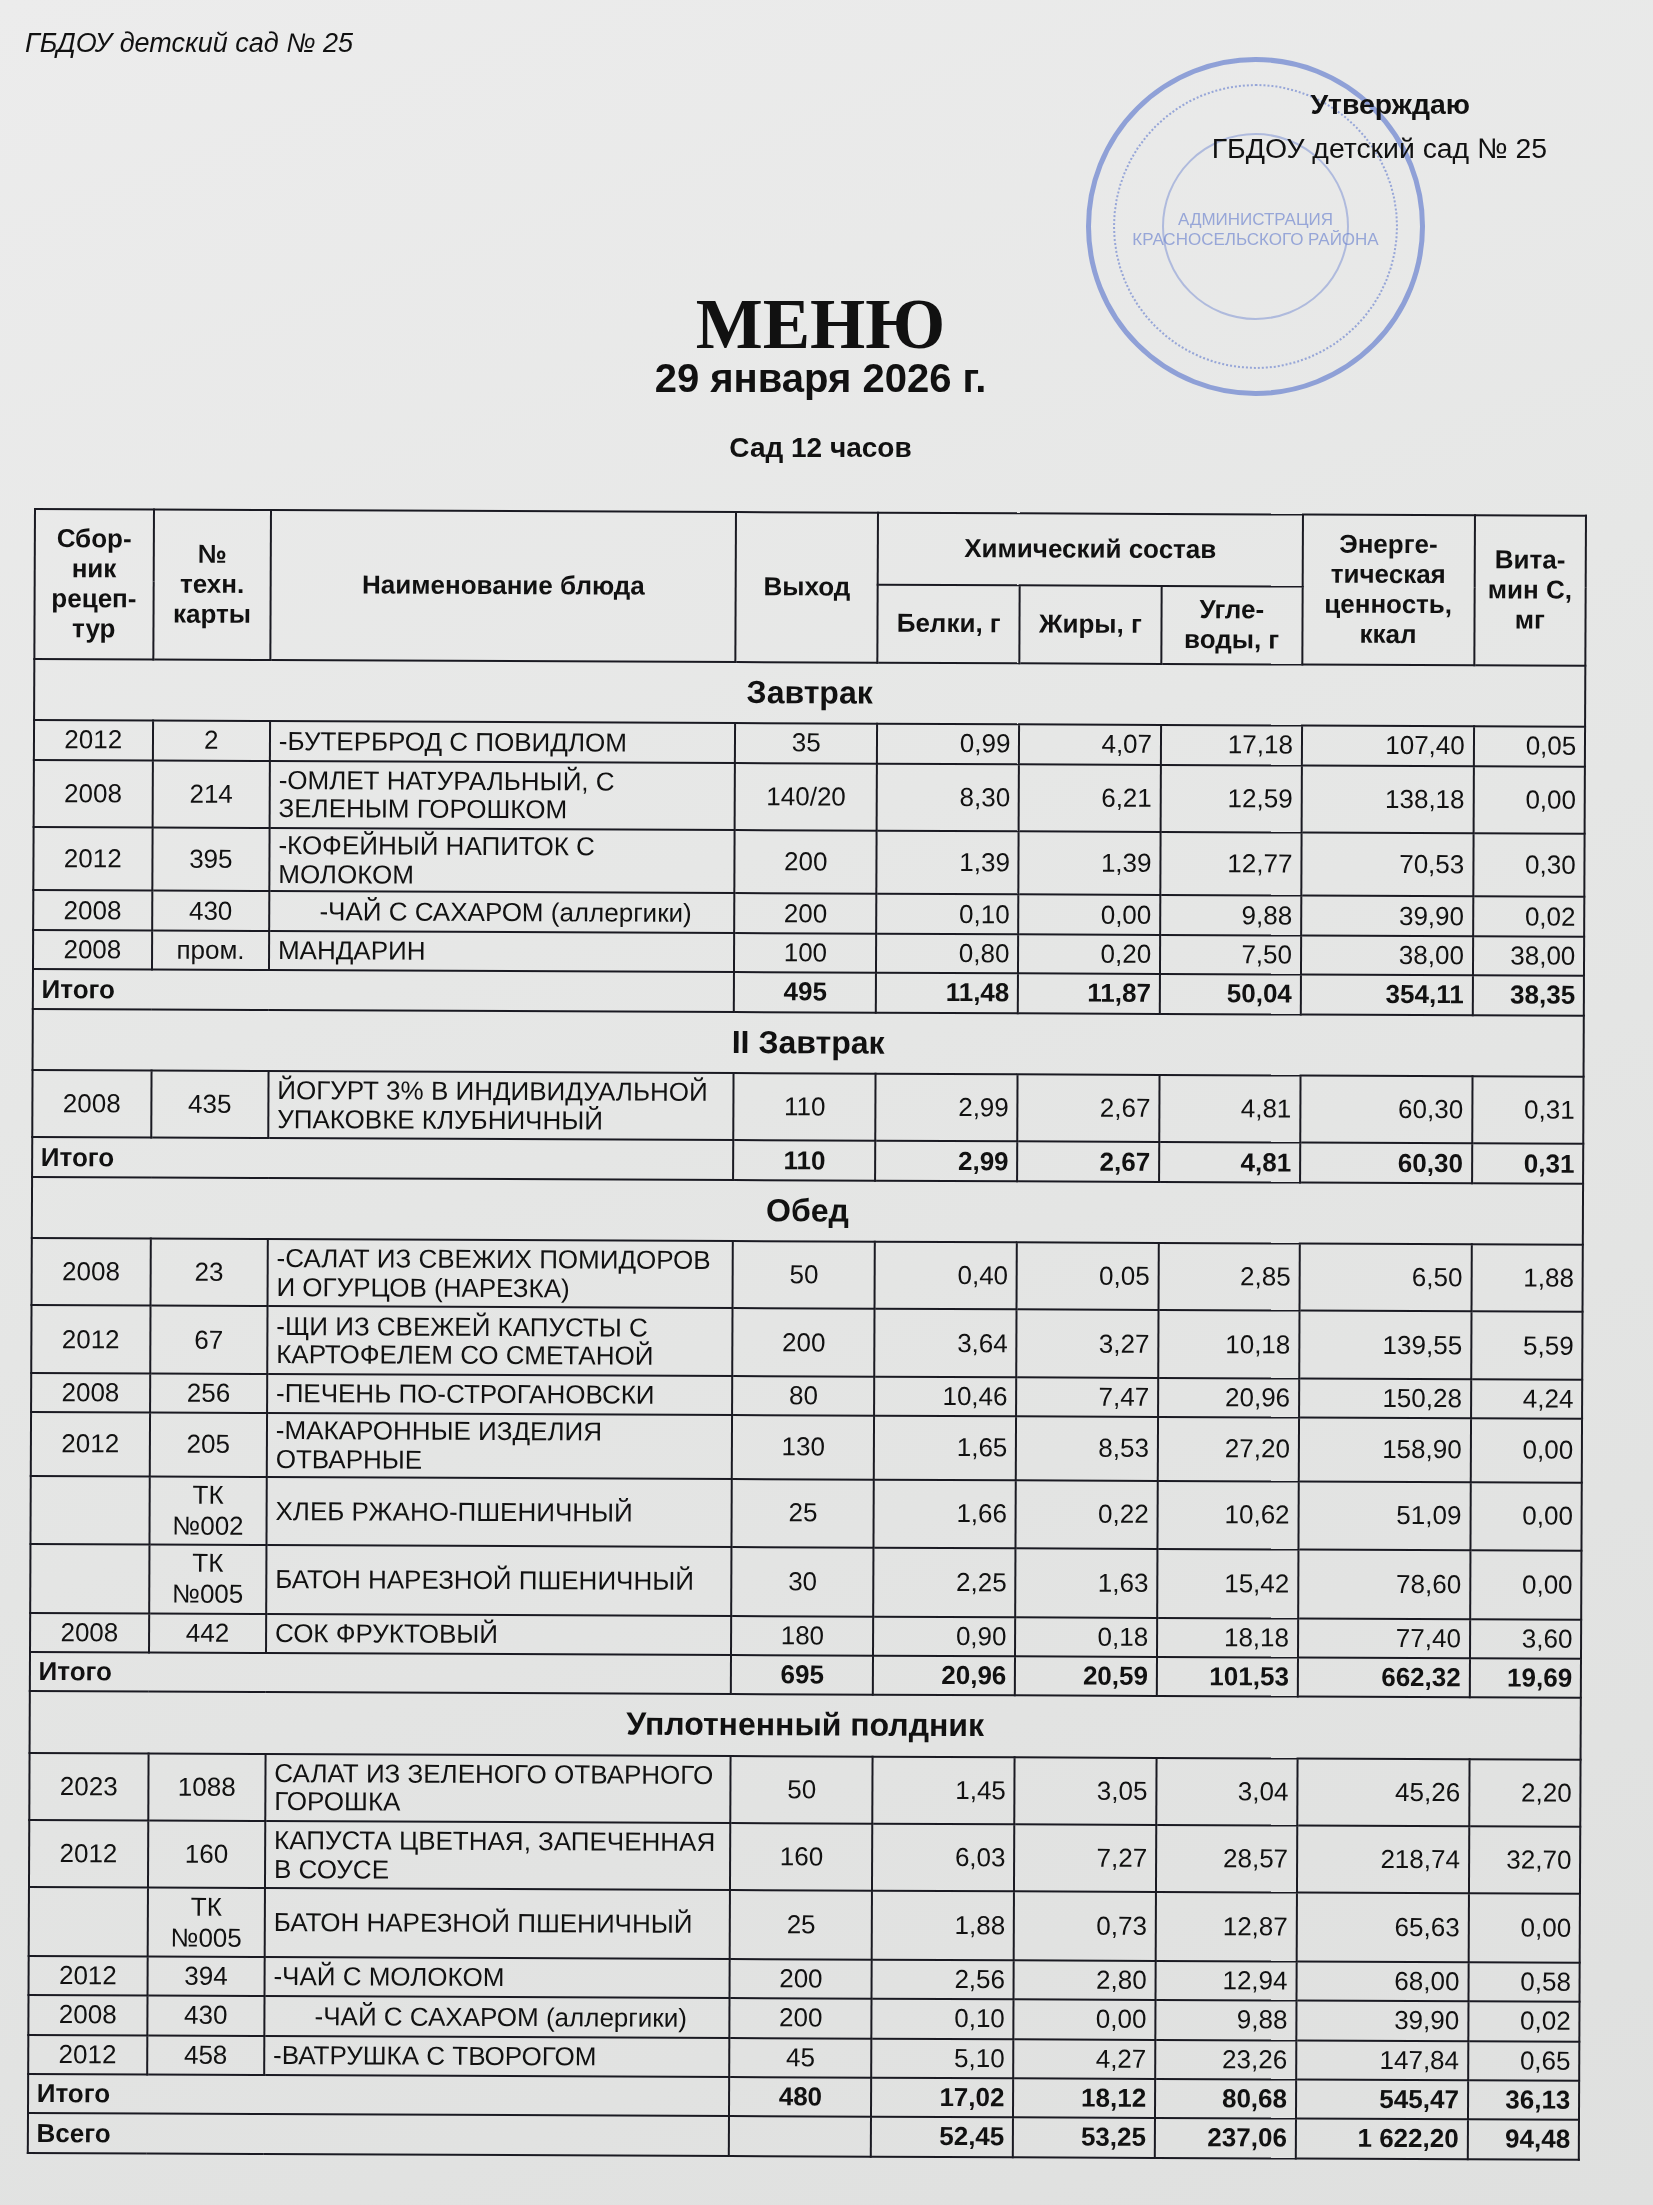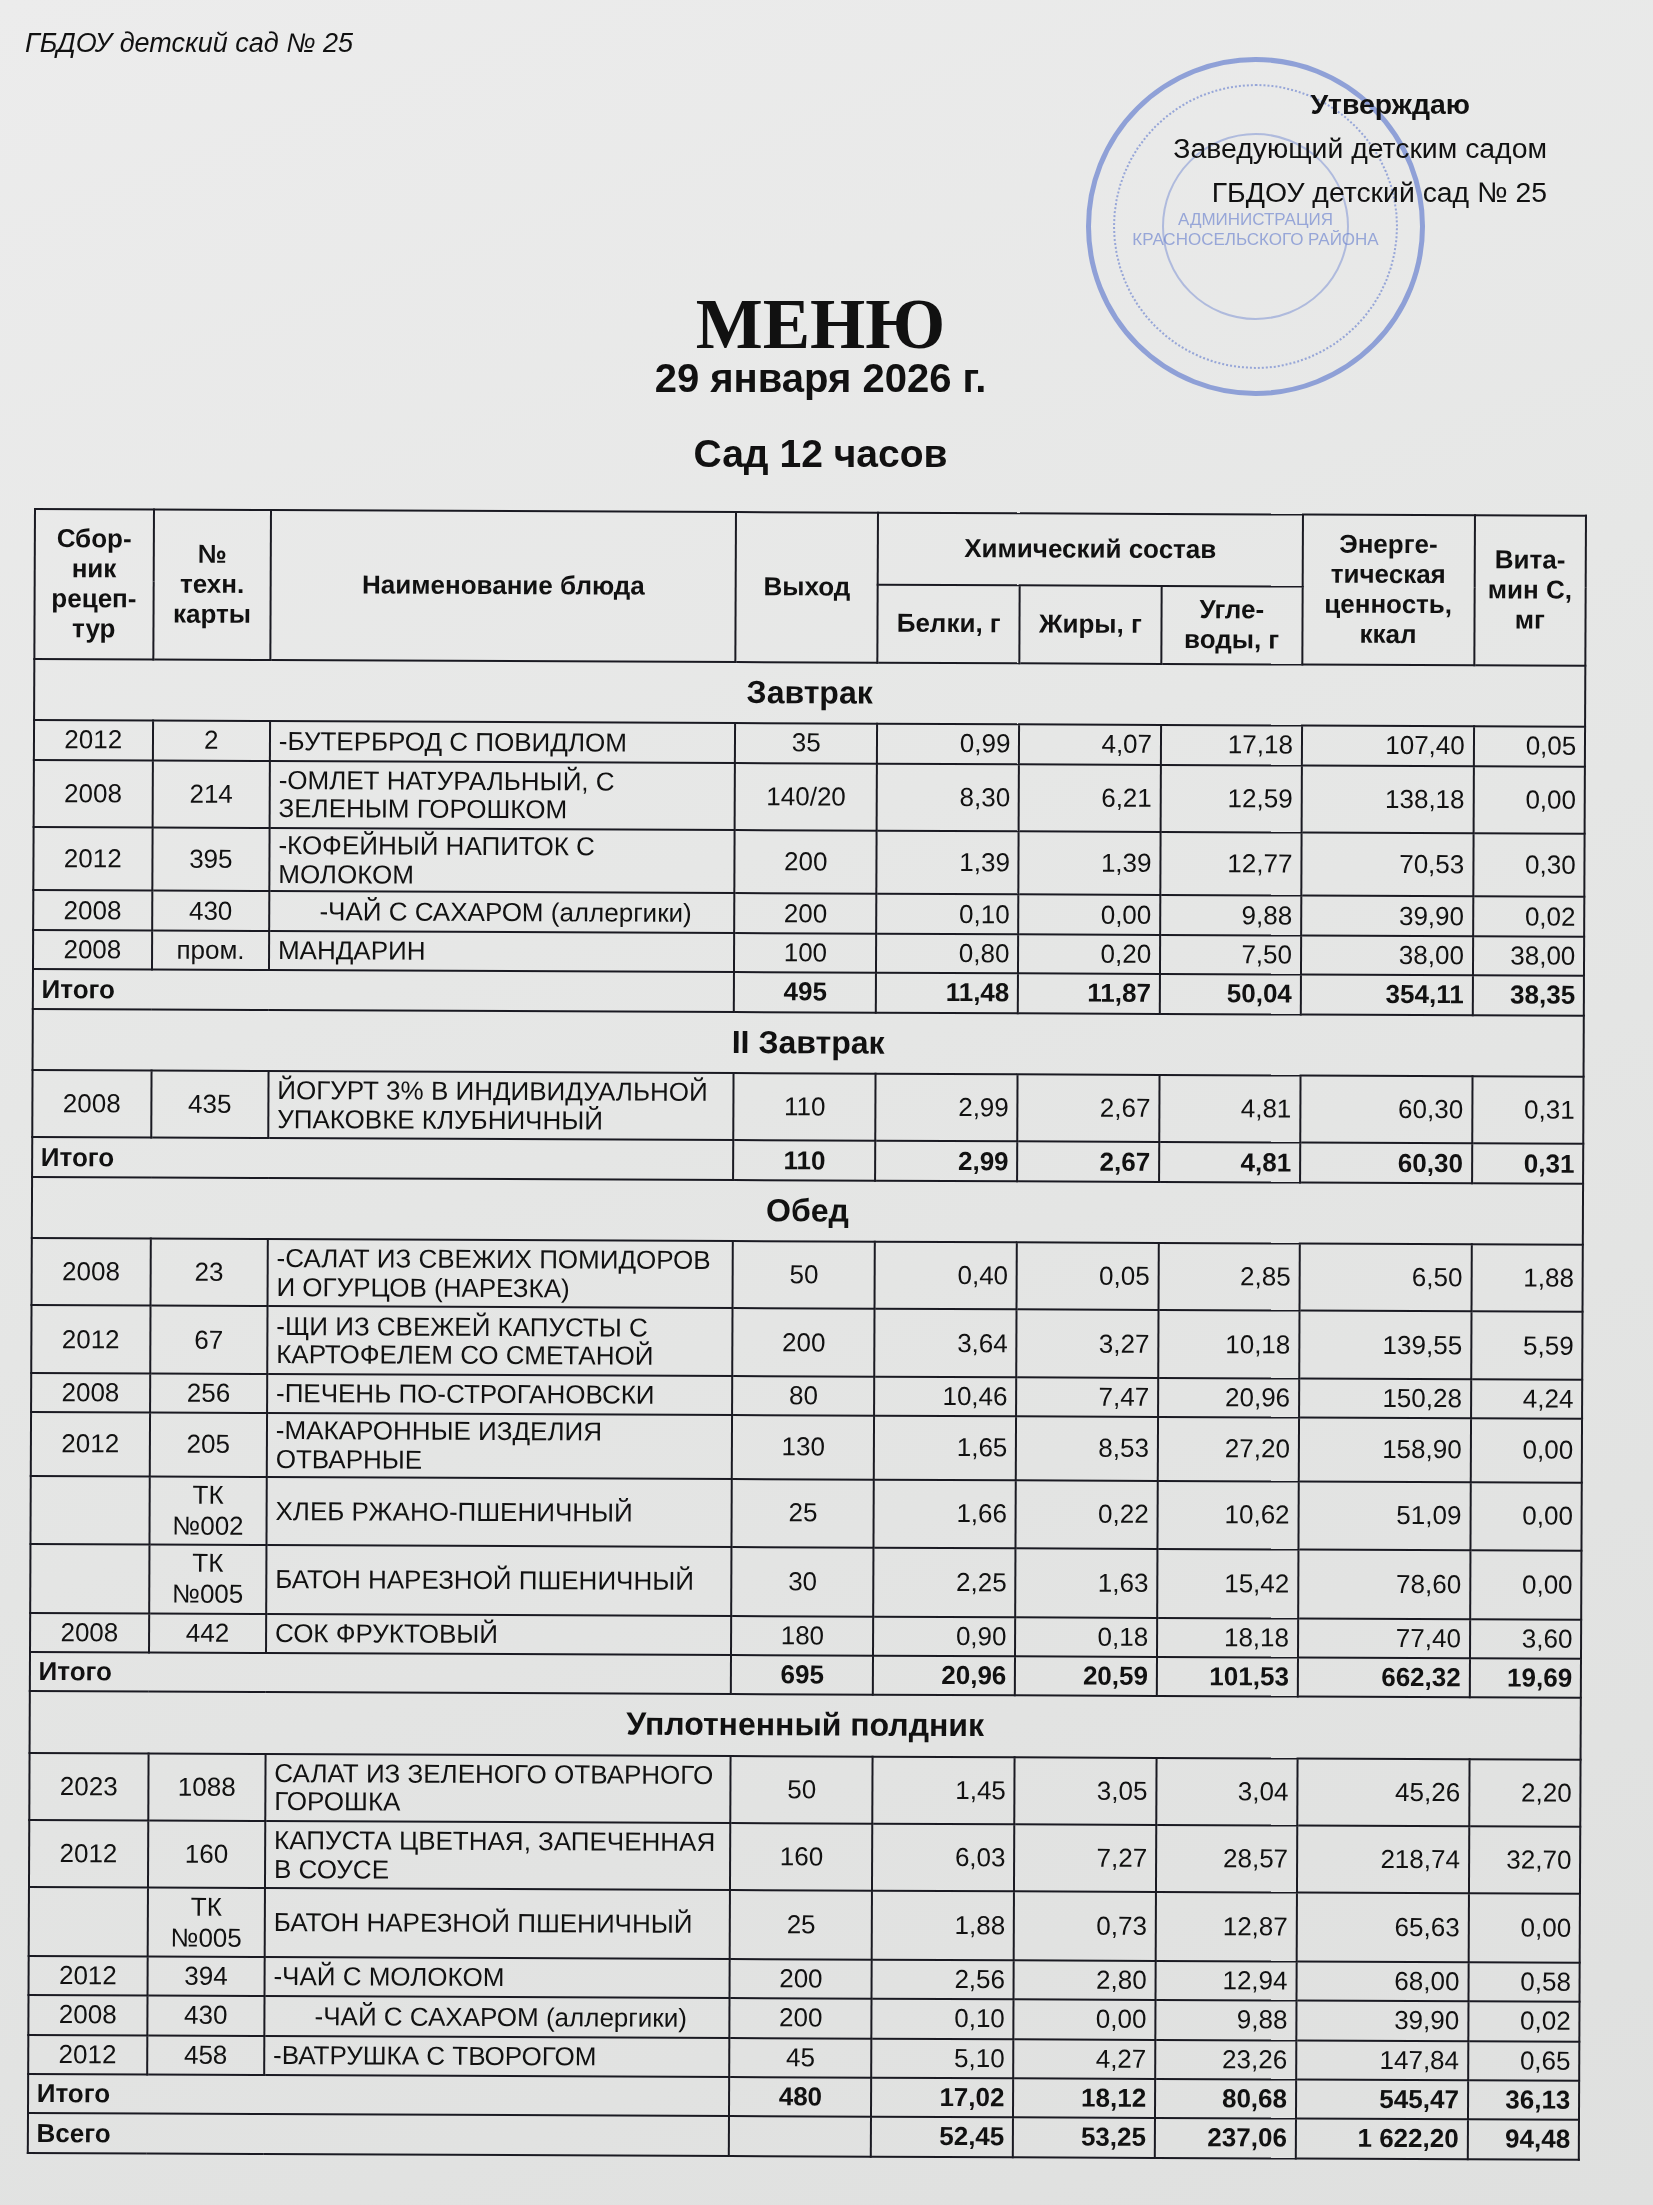--- a/index.html
+++ b/index.html
@@ -17,21 +17,21 @@
   .stamp {
     position:absolute; left:1086px; top:57px; width:339px; height:339px; border-radius:50%;
     border:5.5px solid rgba(70,100,200,0.55); box-sizing:border-box;
   }
   .stamp::before { content:""; position:absolute; inset:22px; border-radius:50%; border:2.2px dotted rgba(70,100,200,0.5); }
   .stamp::after { content:""; position:absolute; inset:71px; border-radius:50%; border:2.2px solid rgba(70,100,200,0.35); }
   .stamp-text { position:absolute; top:148px; width:100%; text-align:center; color:rgba(70,100,200,0.5); font-size:17px; }
   .title { position:absolute; left:0; width:1641px; text-align:center; }
   .t-menu { top:284px; font-family:"Liberation Serif", serif; font-weight:bold; font-size:71px; }
   .t-date { top:356px; font-weight:bold; font-size:40px; }
-  .t-group { top:432px; font-weight:bold; font-size:39px; }
+  .t-group { top:432px; font-weight:bold; font-size:28px; }
   table {
     position:absolute; left:34px; top:508px; width:1553px;
     border-collapse:collapse; font-size:26px; transform:rotate(0.25deg); transform-origin:top left;
   }
   td, th { border:2.7px solid #1a1a22; padding:2.2px 7.7px; }
   th { font-weight:bold; text-align:center; line-height:1.15; }
   td.c { text-align:center; }
   td.r { text-align:right; }
   td.name { text-align:left; line-height:1.1; }
   td.name.indent { padding-left:49px; }
@@ -44,21 +44,20 @@
 <body>
 
 <div class="org">ГБДОУ детский сад № 25</div>
 
 <div class="stamp">
   <div class="stamp-text">АДМИНИСТРАЦИЯ КРАСНОСЕЛЬСКОГО РАЙОНА</div>
 </div>
 
 <div class="approve">
   <div class="t1">Утверждаю</div>
-  <div class="line">Заведующий детским садом</div>
   <div class="line">ГБДОУ детский сад № 25</div>
 </div>
 
 <div class="title t-menu">МЕНЮ</div>
 <div class="title t-date">29 января 2026 г.</div>
 <div class="title t-group">Сад 12 часов</div>
 
 <table>
   <thead>
     <tr>

